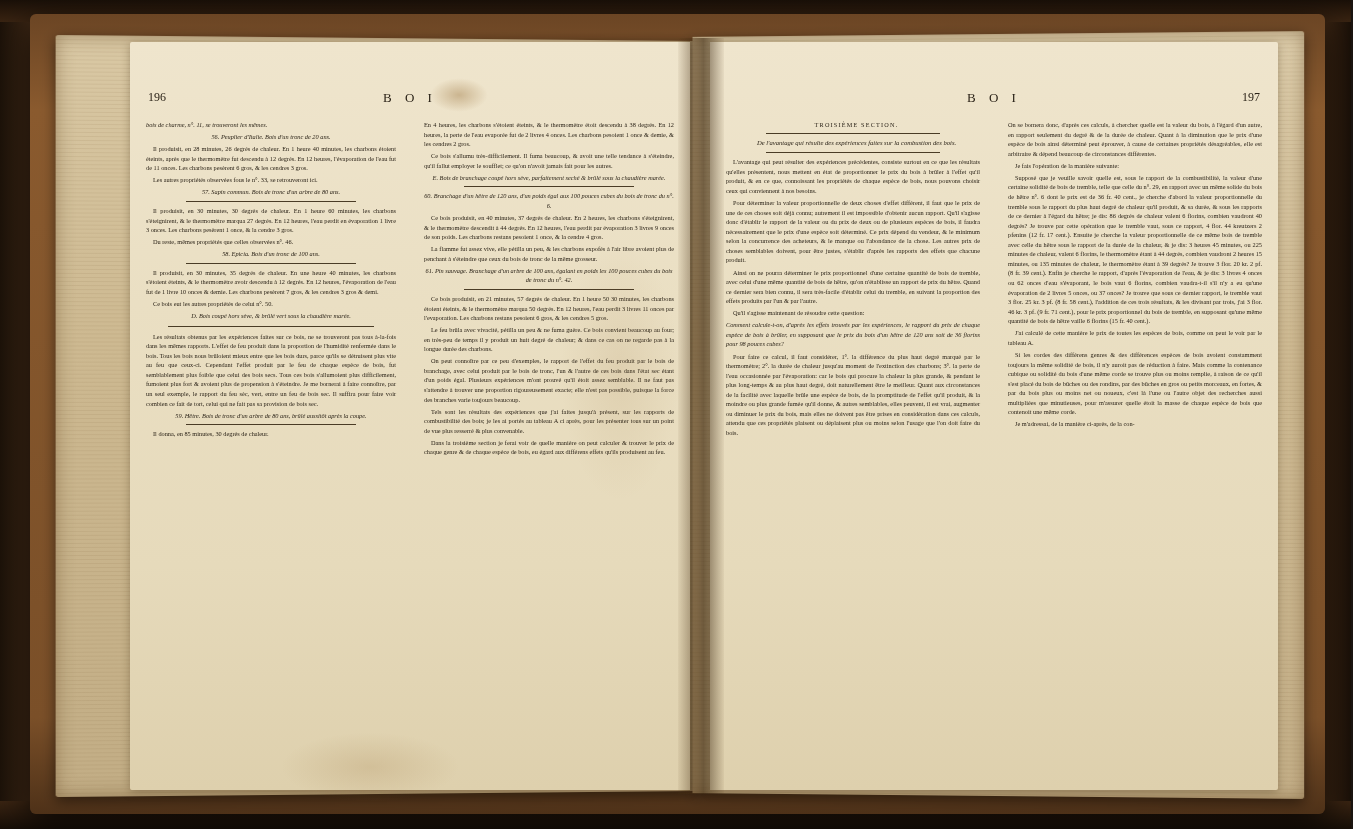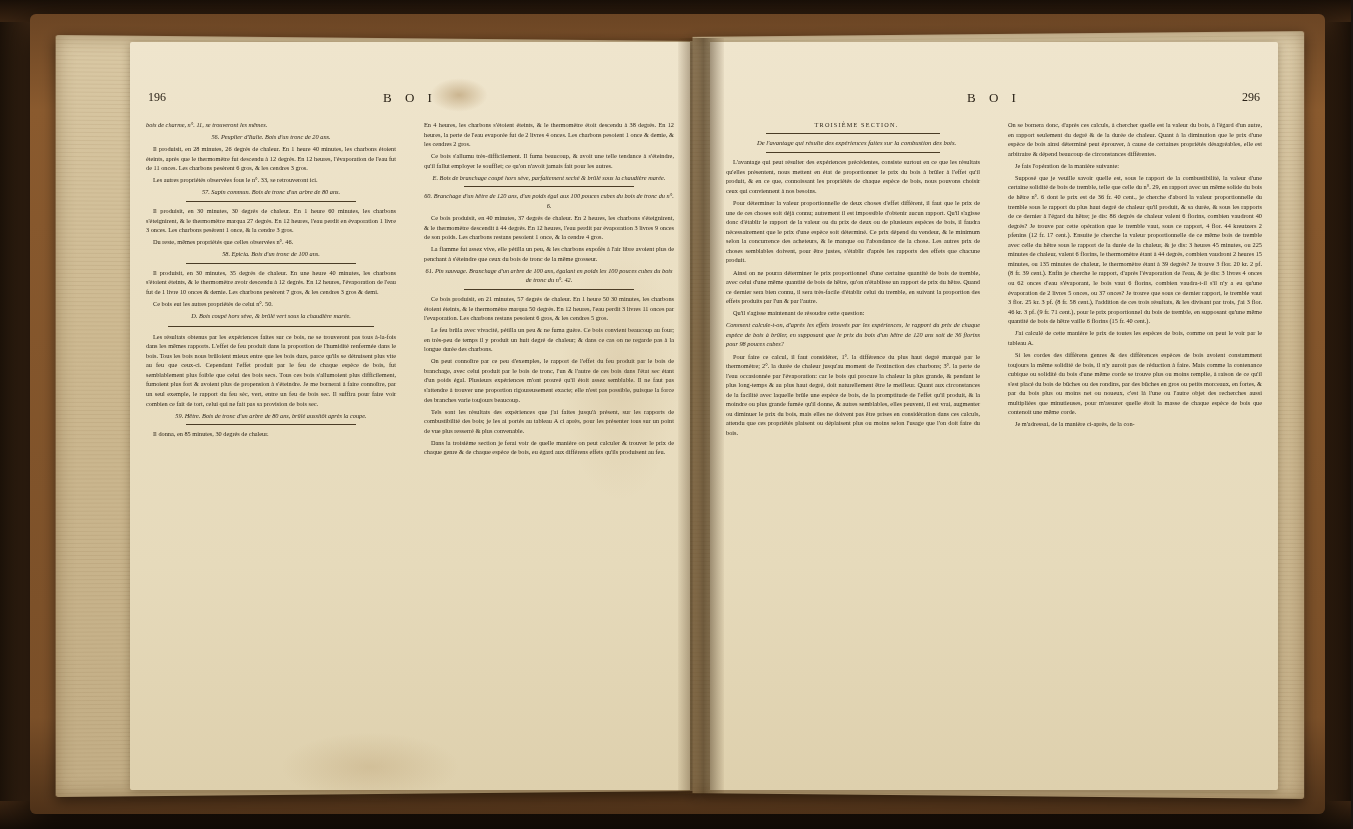--- a/index.html
+++ b/index.html
@@ -129,21 +129,21 @@
           <p>Tels sont les résultats des expériences que j'ai faites jusqu'à présent, sur les rapports de combustibilité des bois; je les ai portés au tableau A ci après, pour les présenter tous sur un point de vue plus resserré &amp; plus convenable.</p>
           <p>Dans la troisième section je ferai voir de quelle manière on peut calculer &amp; trouver le prix de chaque genre &amp; de chaque espèce de bois, eu égard aux différens effets qu'ils produisent au feu.</p>
         </div>
       </div>
       <div class="stain s1"></div>
       <div class="stain s3"></div>
       <div class="stain s5"></div>
     </div>
 
     <div class="page right">
-      <div class="folio" style="right:18px;top:48px;">296</div>
+      <div class="folio" style="right:18px;top:48px;">197</div>
       <div class="runhead" style="top:48px;">B O I</div>
 
       <div class="cols" style="left:16px;top:78px;width:536px;">
         <div class="col" style="width:254px;">
           <p class="sechead">TROISIÈME SECTION.</p>
           <hr class="hr short">
           <p class="title-it">De l'avantage qui résulte des expériences faites sur la combustion des bois.</p>
           <hr class="hr short">
           <p>L'avantage qui peut résulter des expériences précédentes, consiste surtout en ce que les résultats qu'elles présentent, nous mettent en état de proportionner le prix du bois à brûler à l'effet qu'il produit, &amp; en ce que, connoissant les propriétés de chaque espèce de bois, nous pouvons choisir ceux qui conviennent à nos besoins.</p>
           <p>Pour déterminer la valeur proportionnelle de deux choses d'effet différent, il faut que le prix de une de ces choses soit déjà connu; autrement il est impossible d'obtenir aucun rapport. Qu'il s'agisse donc d'établir le rapport de la valeur ou du prix de deux ou de plusieurs espèces de bois, il faudra nécessairement que le prix d'une espèce soit déterminé. Ce prix dépend du vendeur, &amp; le minimum selon la concurrence des acheteurs, &amp; le manque ou l'abondance de la chose. Les autres prix de choses semblables doivent, pour être justes, s'établir d'après les rapports des effets que chacune produit.</p>

